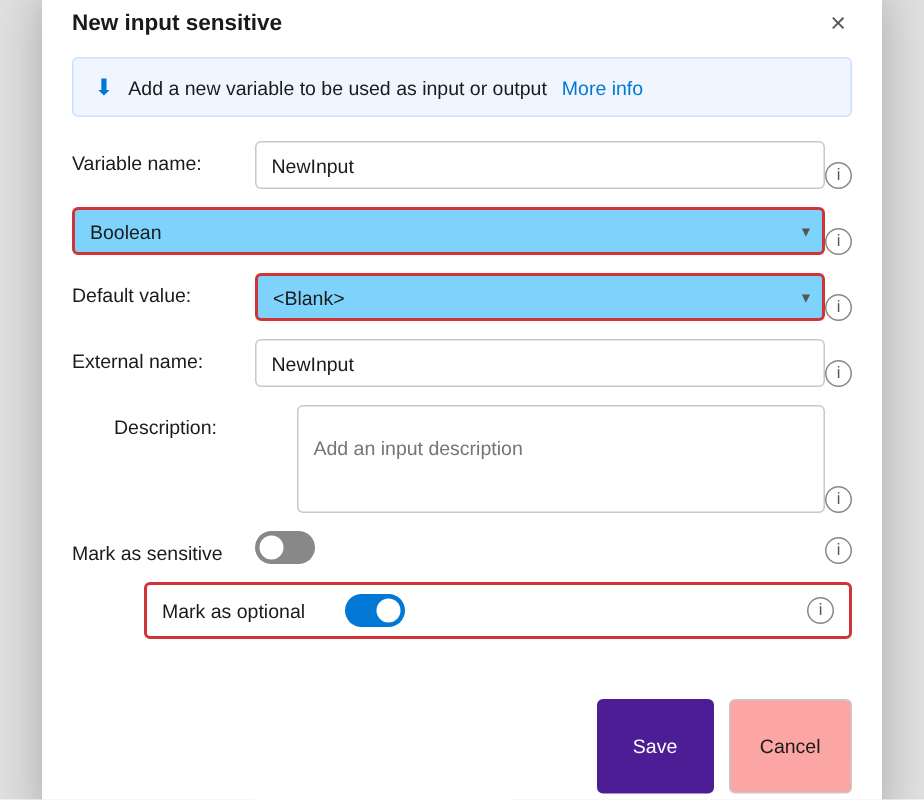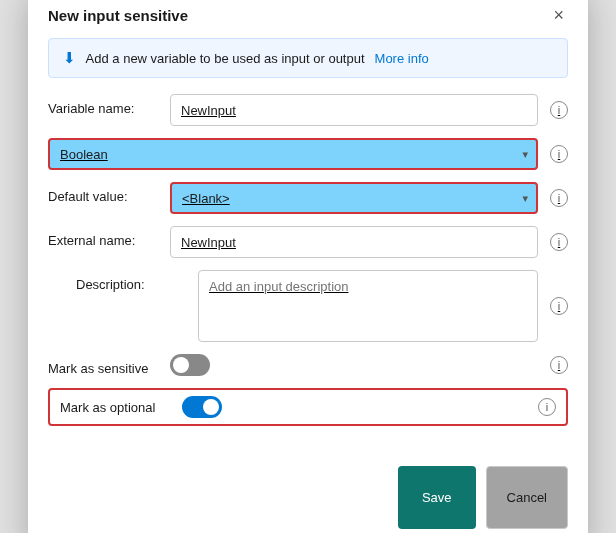--- a/index.html
+++ b/index.html
@@ -78,23 +78,22 @@
     .form-label {
       min-width: 110px;
       font-size: 13px;
       color: #1a1a1a;
       padding-top: 7px;
       flex-shrink: 0;
     }
     .form-control-wrap {
       flex: 1;
       display: flex;
-      align-items: center;
-      gap: 12px;
-      text-decoration: underline;
+      align-items: flex-end;
+      gap: 0;
     }
     .form-input {
       flex: 1;
       border: 1px solid #c8c8c8;
       border-radius: 4px;
       padding: 6px 10px;
       font-size: 13px;
       color: #1a1a1a;
       outline: none;
       height: 32px;
@@ -138,21 +137,21 @@
       justify-content: center;
       font-size: 11px;
       color: #555;
       flex-shrink: 0;
       cursor: pointer;
     }
     .form-textarea {
       flex: 1;
       border: 1px solid #c8c8c8;
       border-radius: 4px;
-      padding: 8px 10px;
+      padding: 20px 10px;
       font-size: 13px;
       color: #888;
       resize: none;
       height: 72px;
       outline: none;
       font-family: inherit;
     }
     .toggle-wrap {
       display: flex;
       align-items: center;
@@ -197,45 +196,46 @@
       left: 21px;
     }
     .optional-row-wrap {
       border: 2px solid #d13438;
       border-radius: 4px;
       padding: 6px 10px;
       margin-bottom: 12px;
       display: flex;
       align-items: center;
       gap: 12px;
+      margin-left: 48px;
     }
     .optional-label {
       min-width: 110px;
       font-size: 13px;
       color: #1a1a1a;
       flex-shrink: 0;
     }
     .dialog-footer {
       display: flex;
       justify-content: flex-end;
       gap: 10px;
       padding: 12px 20px 16px 20px;
     }
     .btn-save {
-      background: #0f766e;
+      background: #4c1d95;
       color: #fff;
       border: none;
       border-radius: 4px;
       padding: 24px 24px;
       font-size: 13px;
       cursor: pointer;
       font-family: inherit;
     }
     .btn-cancel {
-      background: #a3a3a3;
+      background: #fca5a5;
       color: #1a1a1a;
       border: 1px solid #c8c8c8;
       border-radius: 4px;
       padding: 8px 20px;
       font-size: 13px;
       cursor: pointer;
       font-family: inherit;
     }
     .data-type-wrap {
       flex: 1;

